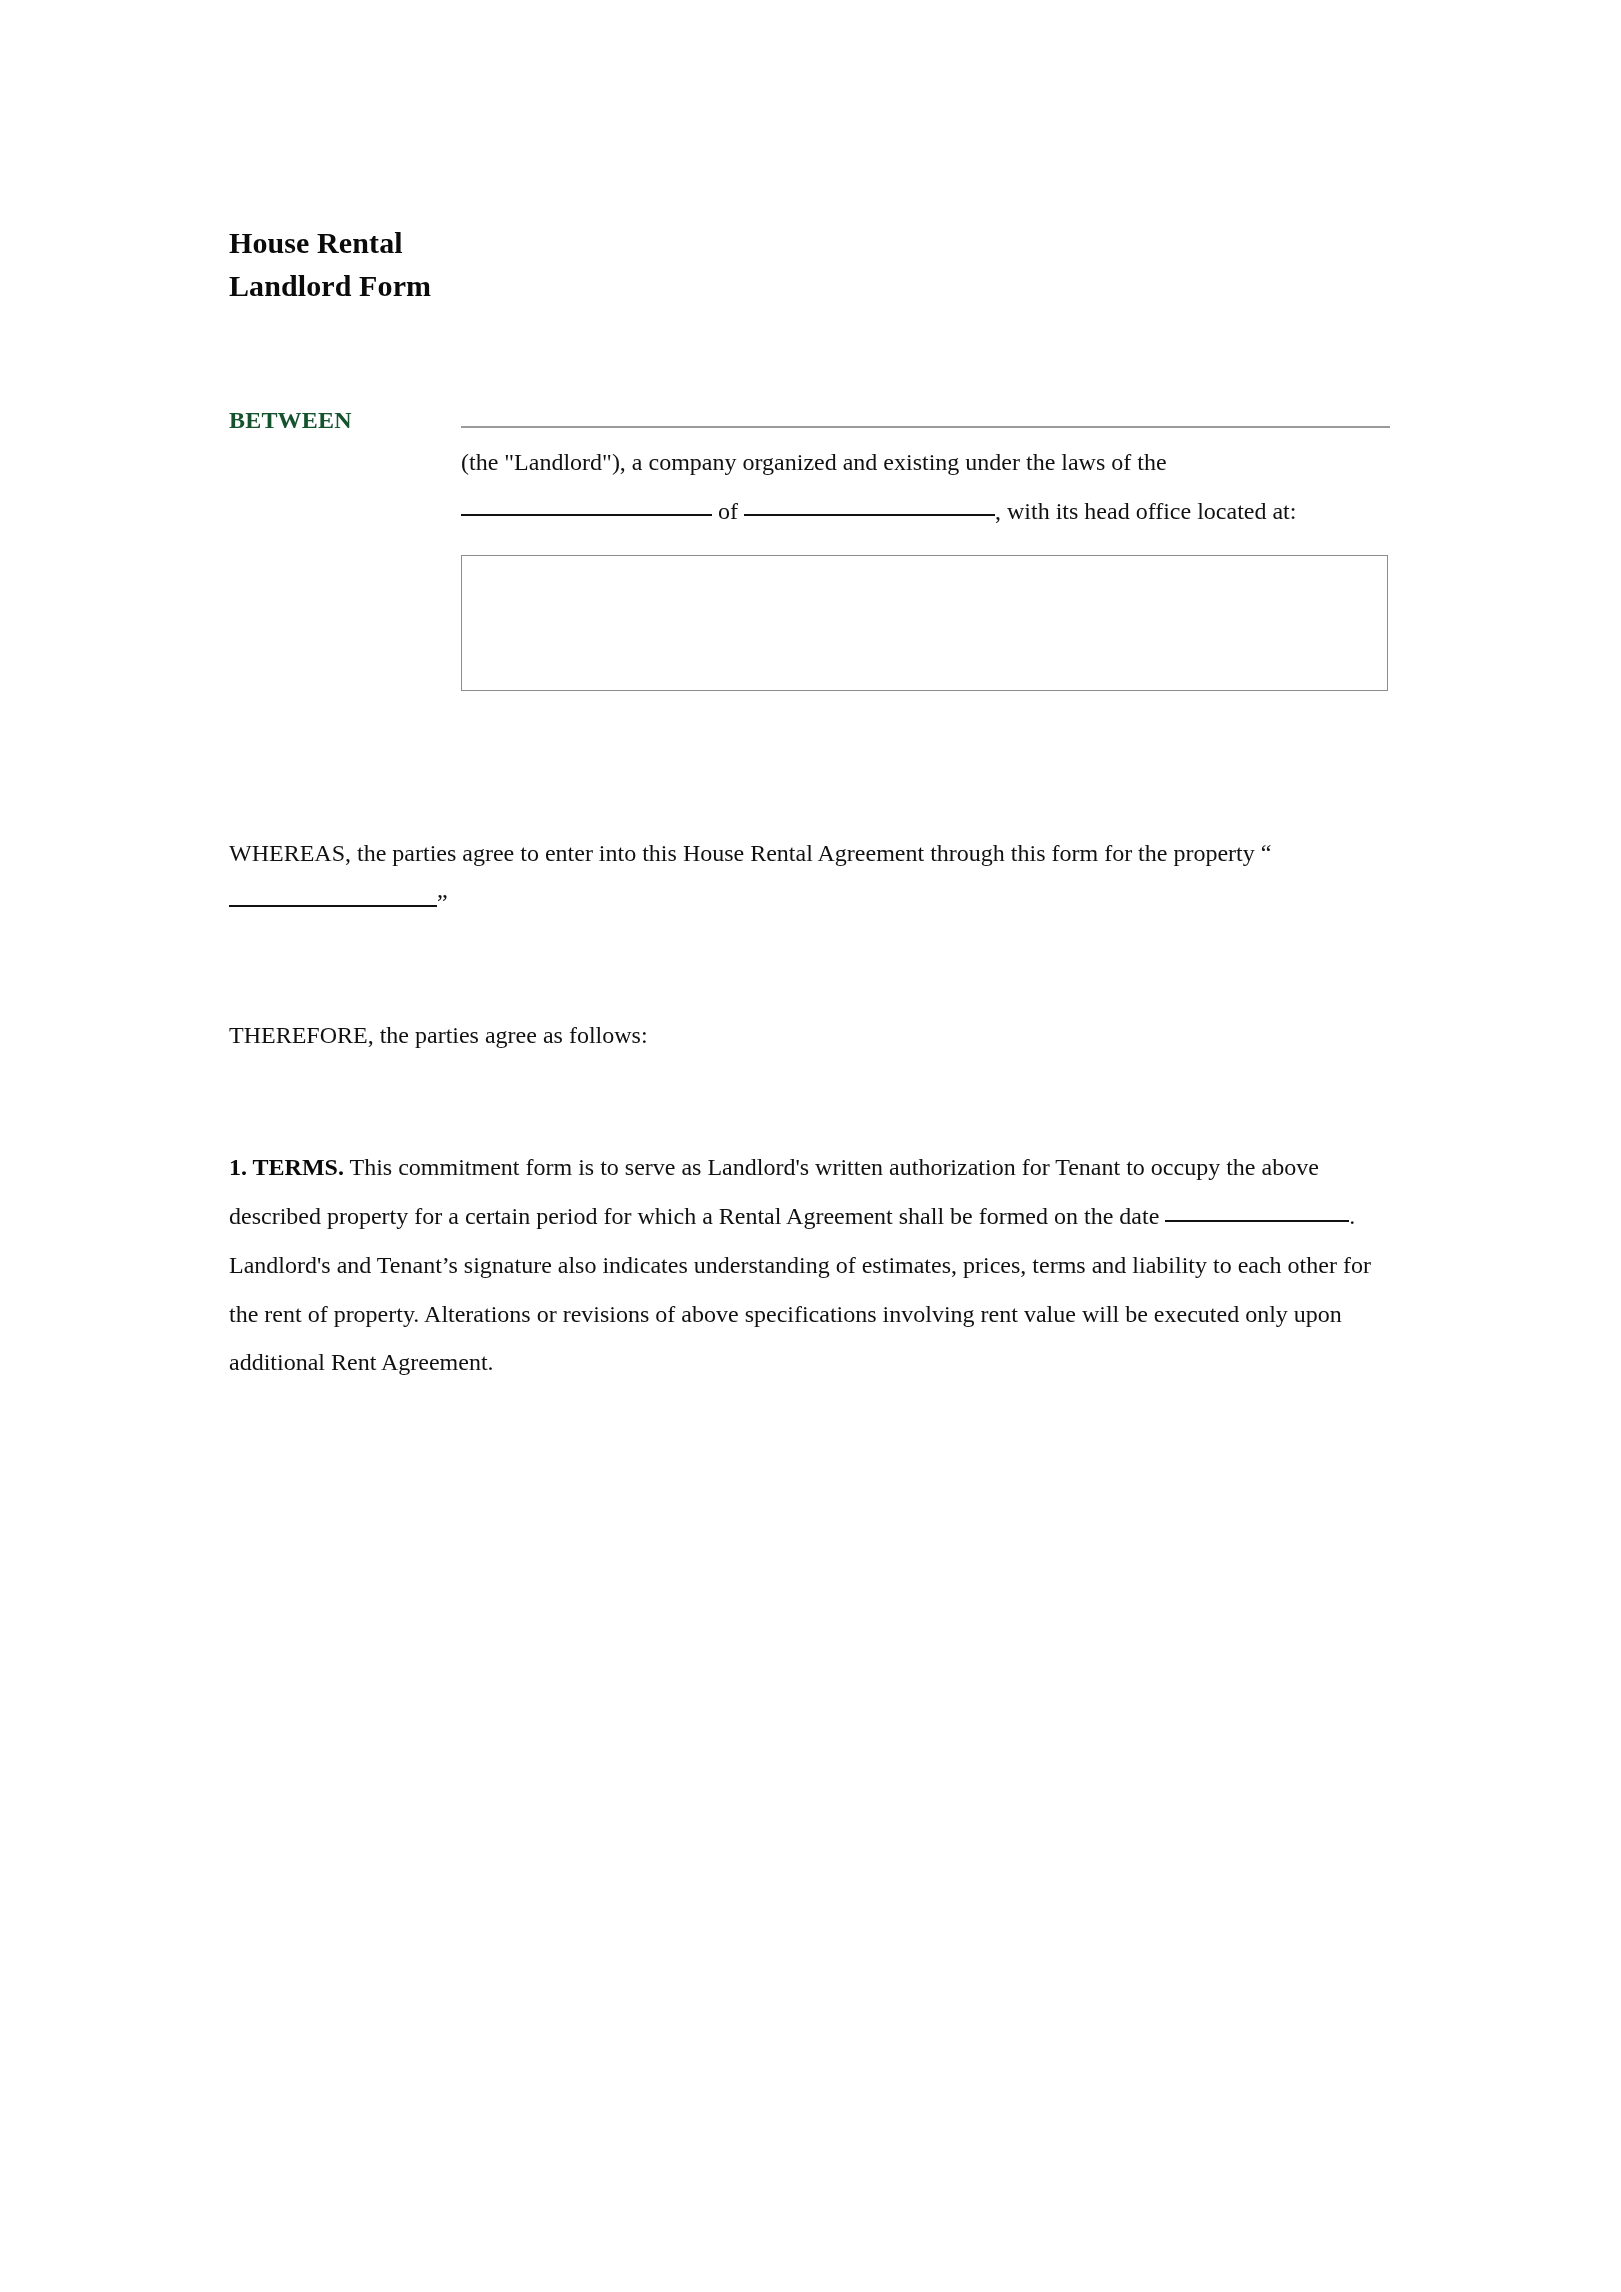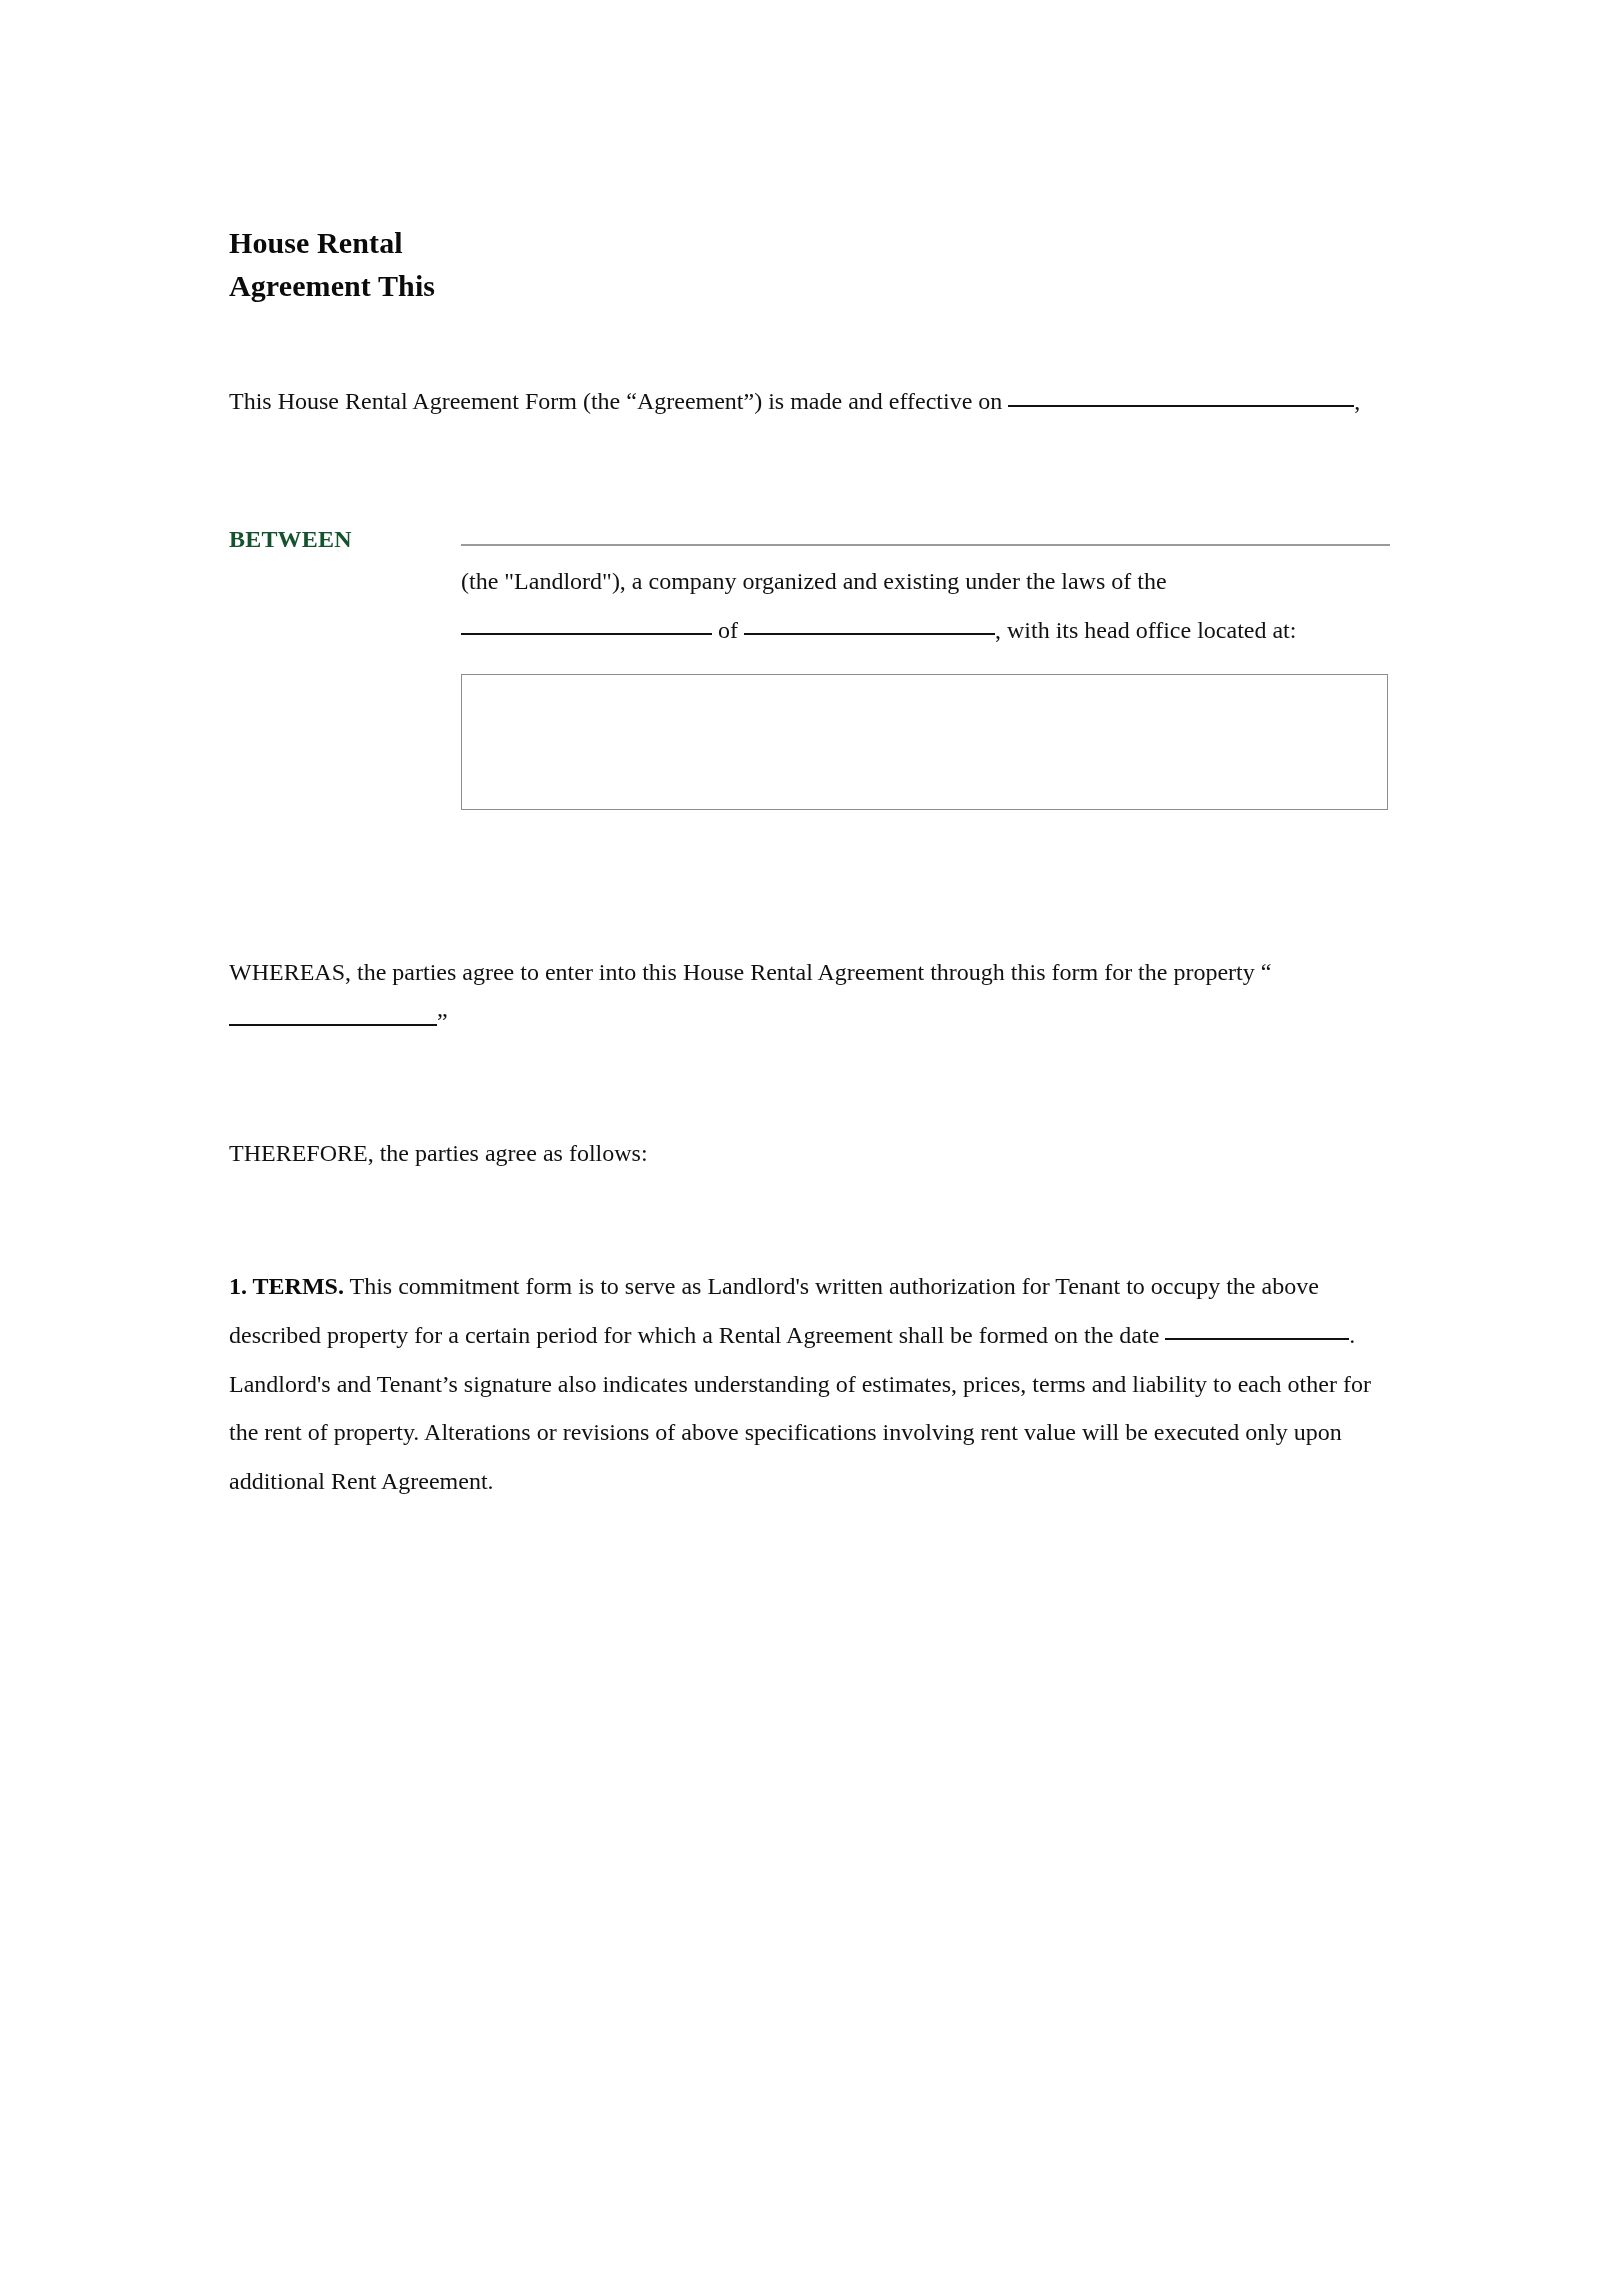--- a/index.html
+++ b/index.html
@@ -117,26 +117,23 @@
   .bold { font-weight: bold; color: #0b0b0b; font-family: Liberation Serif, serif; }
 </style>
 </head>
 <body>
 
 <div class="page">
   <div class="content">
 
     <h1 class="doc-title">
       <span class="t-line">House Rental</span>
-      <span class="t-line">Agreement This</span>
+      <span class="t-line">Landlord Form</span>
     </h1>
 
-    <div class="intro-block">
-      <p class="para"><span>This House Rental Agreement Form (the “Agreement”) is made and effective on</span> <span class="blank w-date-top"></span><span>,</span></p>
-    </div>
 
     <div class="parties">
 
       <div class="party-row">
         <div class="party-label">BETWEEN</div>
         <div class="party-body">
           <div class="name-rule"></div>
           <p class="para party-desc"><span>(the "Landlord"), a company organized and existing under the laws of the</span> <span class="blank w-state"></span> <span>of</span> <span class="blank w-country"></span><span>, with its head office located at:</span></p>
           <div class="addr-box landlord"></div>
         </div>

